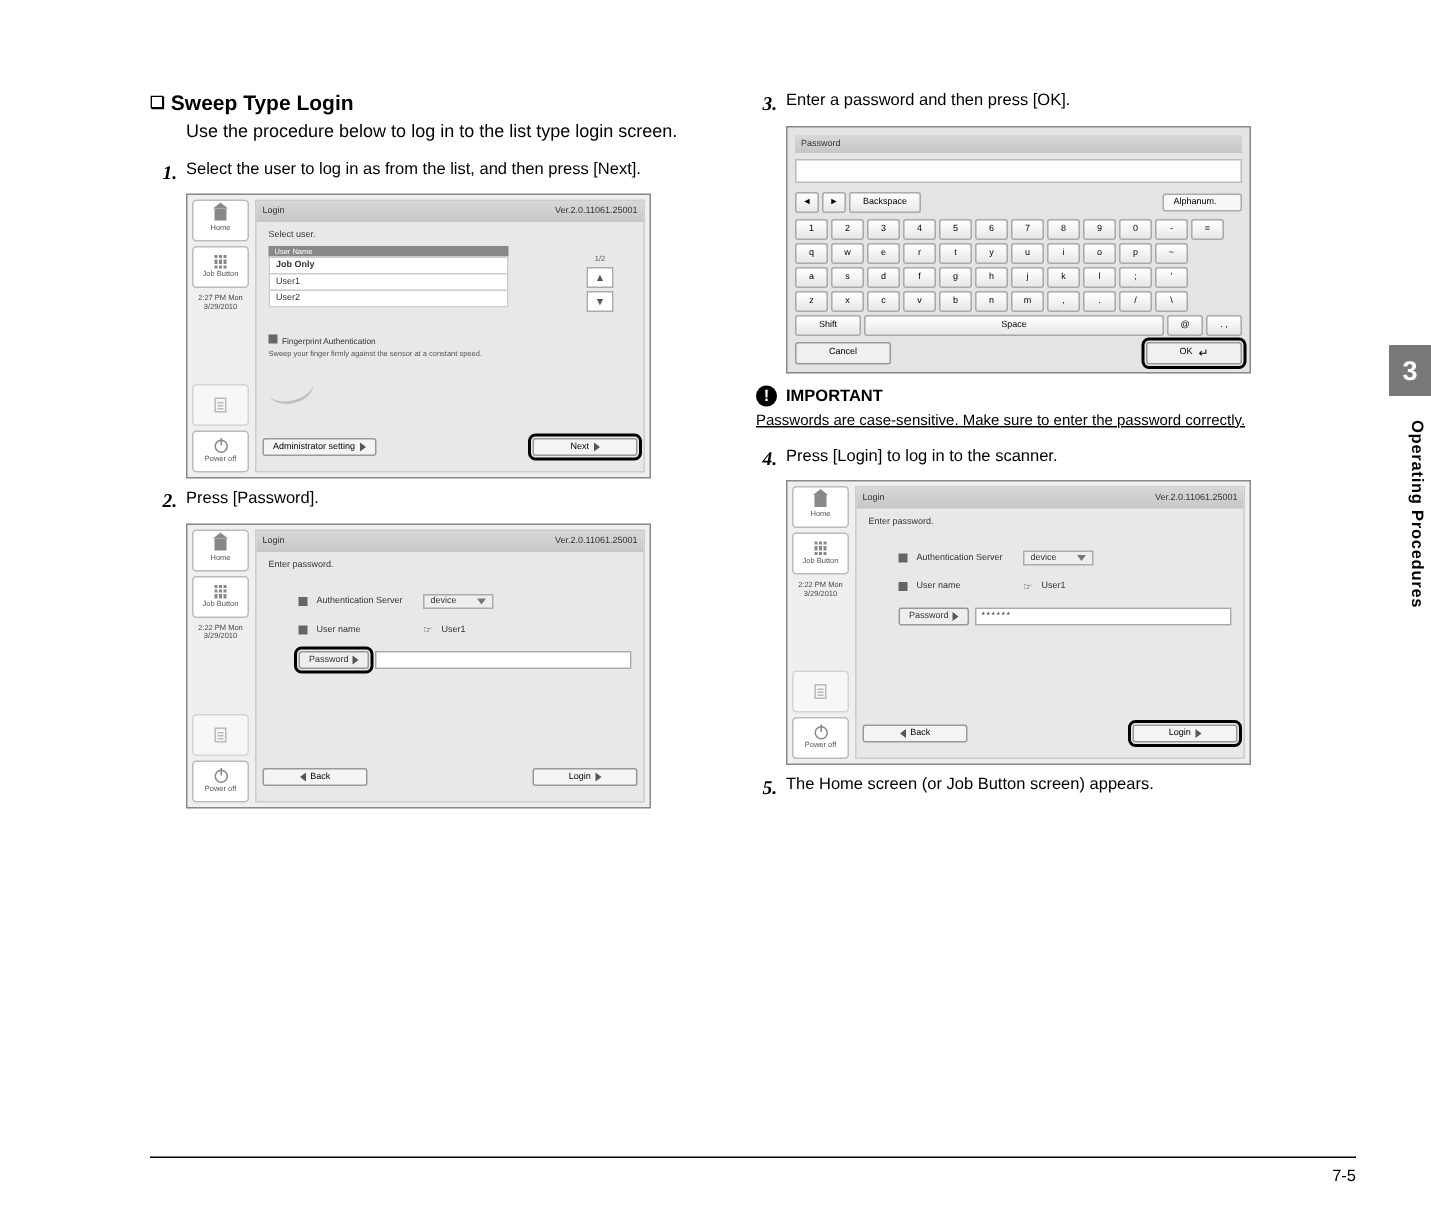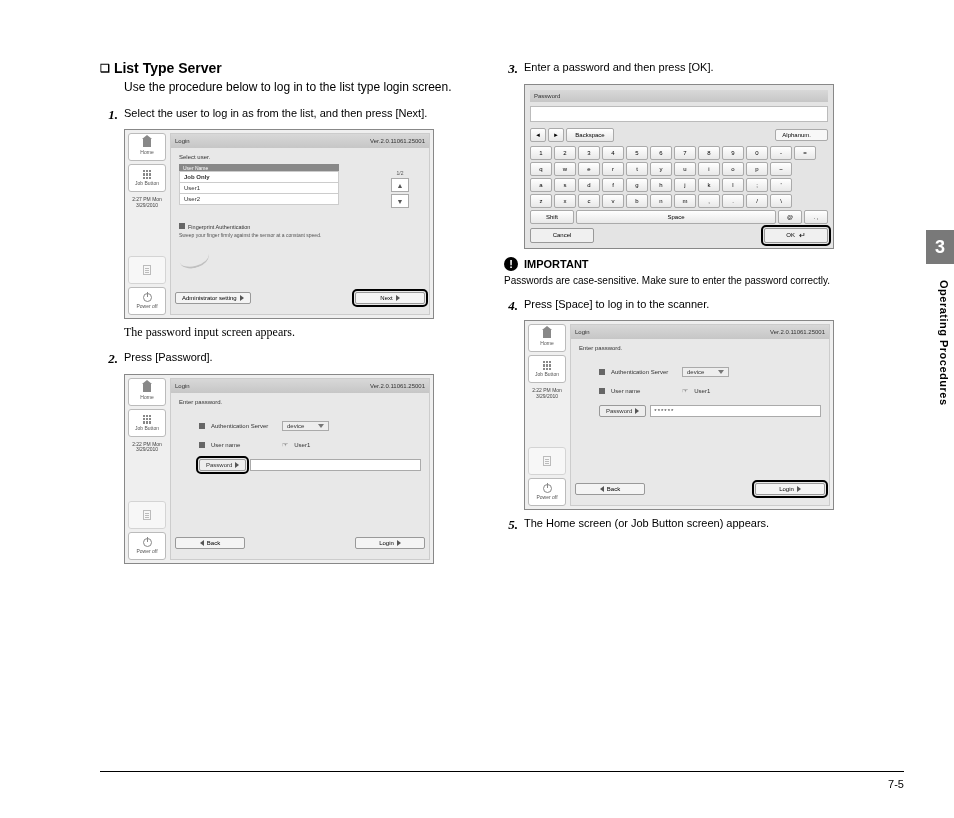--- a/index.html
+++ b/index.html
@@ -17,21 +17,21 @@
   .col { width: 360px; }
   .section-title { font-weight: bold; font-size: 14px; margin-bottom: 4px; display: flex; align-items: center; gap: 4px; }
   .section-title .marker { font-size: 11px; }
   .intro { font-family: Liberation Sans, sans-serif; font-size: 12px; margin: 0 0 10px 24px; line-height: 1.3; }
   .step { display: flex; gap: 6px; margin-bottom: 6px; line-height: 1.35; }
   .step .num { font-weight: bold; font-style: italic; font-family: "Times New Roman", serif; font-size: 13px; width: 18px; text-align: right; }
   .step .txt { flex: 1; }
   .caption { font-family: "Times New Roman", serif; font-size: 12px; margin: 6px 0 10px 24px; }
   .important-row { display: flex; align-items: center; gap: 6px; font-weight: bold; margin: 8px 0 3px 4px; font-size: 11px; }
   .important-icon { width: 14px; height: 14px; border-radius: 50%; background: #000; color: #fff; display:flex; align-items:center; justify-content:center; font-size:11px; }
-  .important-text { font-size: 10px; margin: 0 0 10px 4px; line-height: 1.3; }
+  .important-text { font-size: 10px; margin: 0 0 10px 4px; line-height: 1.3; text-decoration: underline; }
 
   
   .figure { margin: 0 0 6px 24px; border: 1px solid #888; background: #efefef; width: 310px; position: relative; }
   .fig-inner { padding: 3px; }
   .sidebar-col { position:absolute; left:3px; top:3px; bottom:3px; width:38px; display:flex; flex-direction:column; gap:3px; }
   .side-btn { background:#fff; border:1px solid #bbb; border-radius:3px; flex:0 0 28px; display:flex; flex-direction:column; align-items:center; justify-content:center; font-size:5px; color:#555; gap:1px;}
   .side-time { font-size:5px; color:#444; text-align:center; line-height:1.1; margin-top:2px; }
   .side-spacer { flex:1; }
   .panel { margin-left:42px; background:#e8e8e8; border:1px solid #ccc; }
   .panel-header { background:linear-gradient(#d8d8d8,#c6c6c6); height:14px; display:flex; justify-content:space-between; align-items:center; padding:0 4px; font-size:6px; color:#333; }
@@ -98,21 +98,21 @@
   .pwr{width:9px;height:9px;border:1.5px solid #888;border-radius:50%;position:relative;} .pwr:after{content:"";position:absolute;top:-2px;left:3px;width:1.5px;height:5px;background:#888;}
 </style>
 </head>
 <body>
 
 <div class="columns">
 
   <div class="col">
     <div class="section-title">
       <span class="marker">❏</span>
-      <span>List Type Server</span>
+      <span>Sweep Type Login</span>
     </div>
     <p class="intro">Use the procedure below to log in to the list type login screen.</p>
 
     <div class="step">
       <span class="num">1.</span>
       <span class="txt">Select the user to log in as from the list, and then press [Next].</span>
     </div>
 
     <div class="figure" style="height:190px;">
       <div class="fig-inner" style="height:100%;">
@@ -174,21 +174,20 @@
               </div>
             <div class="foot-btn highlight">
                 <span>Next</span>
                 <span class="tri-r"></span>
               </div>
           </div>
         </div>
       </div>
     </div>
 
-    <p class="caption">The password input screen appears.</p>
 
     <div class="step">
       <span class="num">2.</span>
       <span class="txt">Press [Password].</span>
     </div>
 
     <div class="figure" style="height:190px;">
       <div class="fig-inner" style="height:100%;">
         <div class="sidebar-col">
           <div class="side-btn">
@@ -355,21 +354,21 @@
     </div>
 
     <div class="important-row">
       <div class="important-icon">!</div>
       <span>IMPORTANT</span>
     </div>
     <p class="important-text">Passwords are case-sensitive. Make sure to enter the password correctly.</p>
 
     <div class="step">
       <span class="num">4.</span>
-      <span class="txt">Press [Space] to log in to the scanner.</span>
+      <span class="txt">Press [Login] to log in to the scanner.</span>
     </div>
 
     <div class="figure" style="height:190px;">
       <div class="fig-inner" style="height:100%;">
         <div class="sidebar-col">
           <div class="side-btn">
               <div class="house"></div>
               <span>Home</span>
             </div>
           <div class="side-btn">

